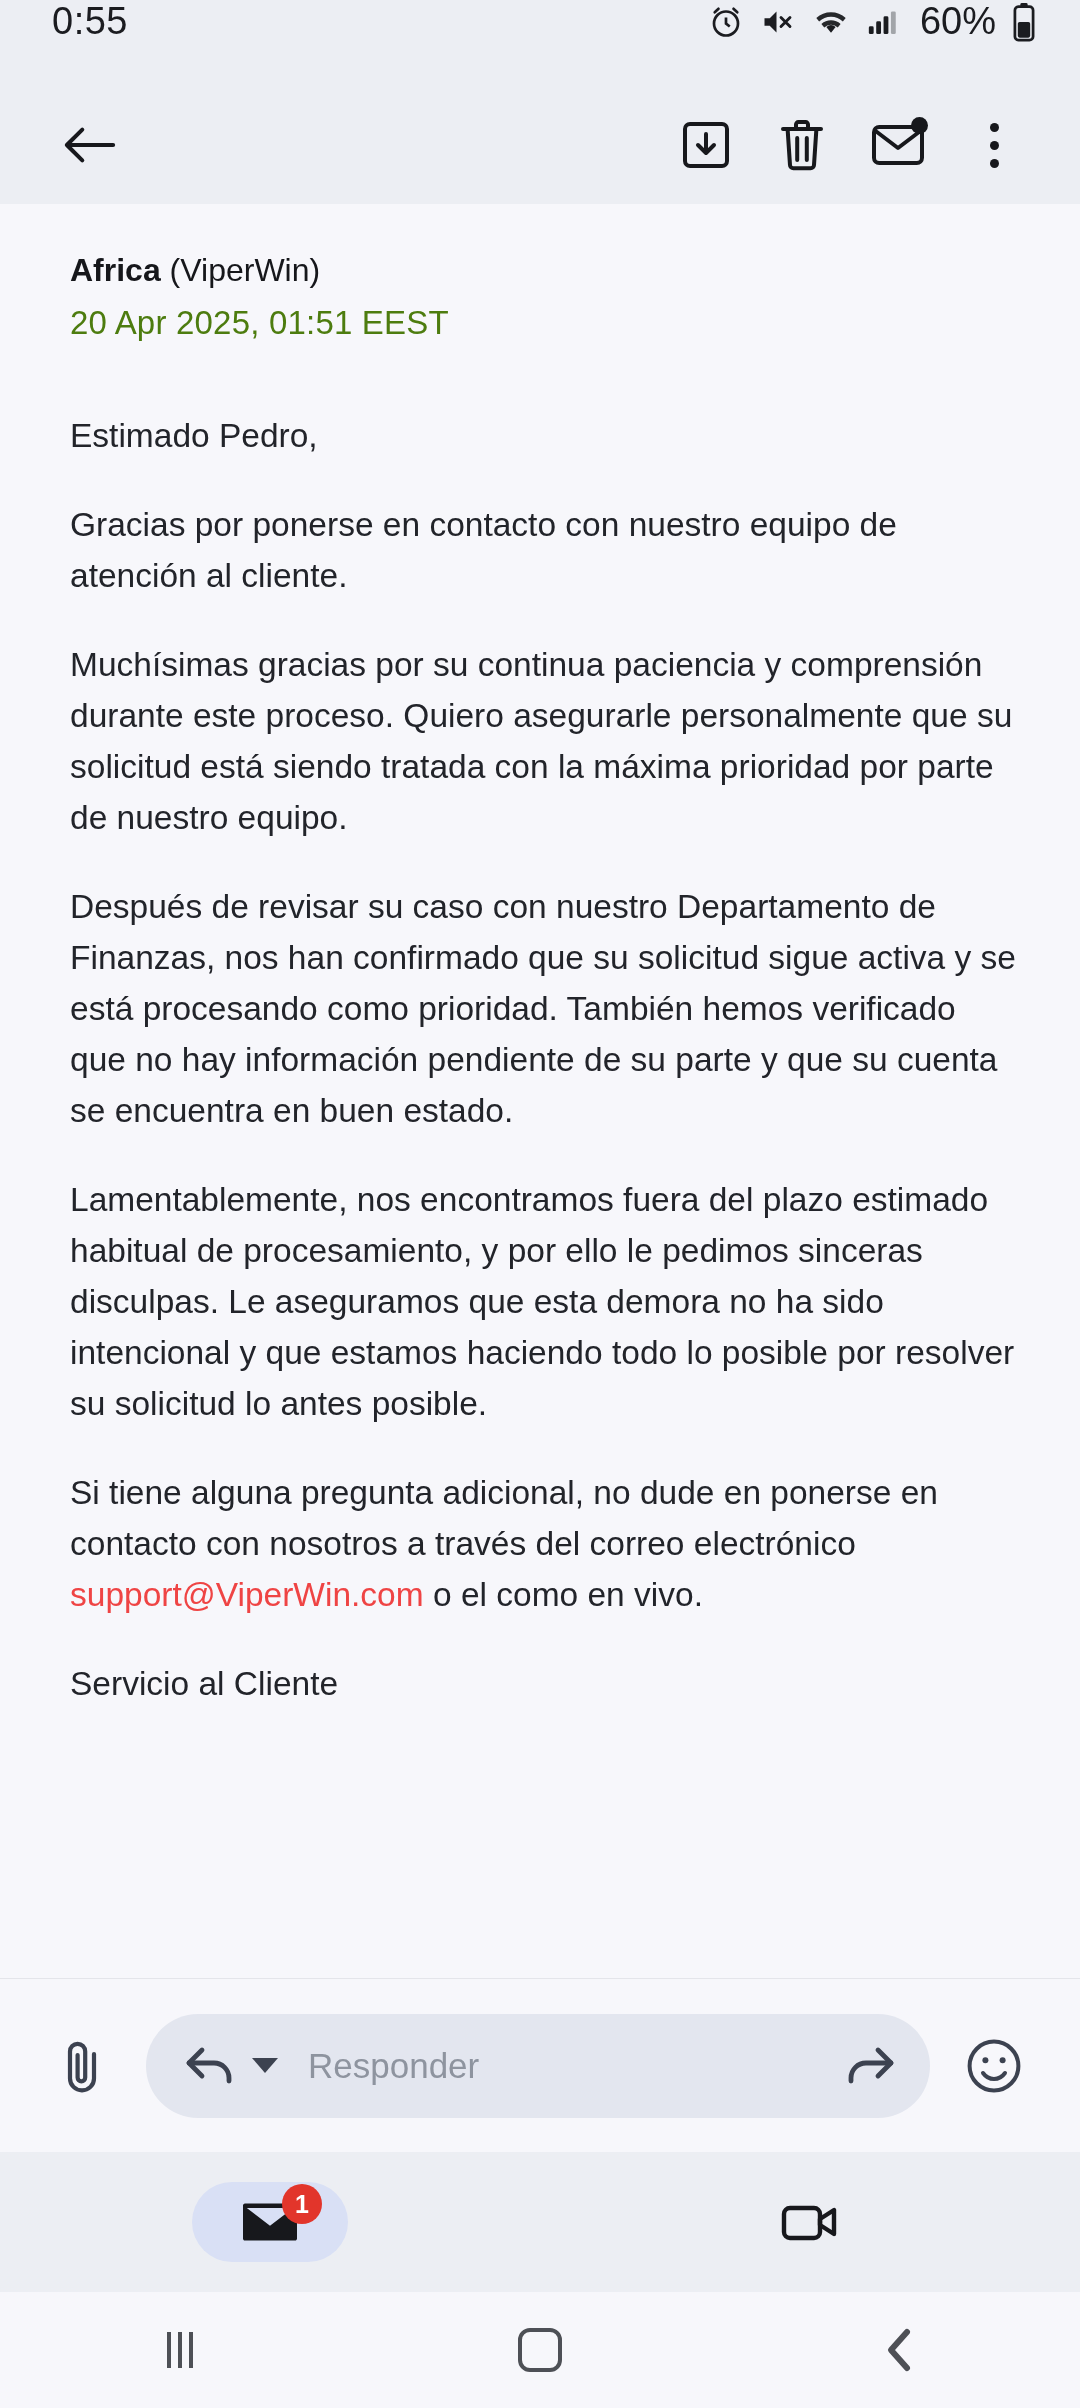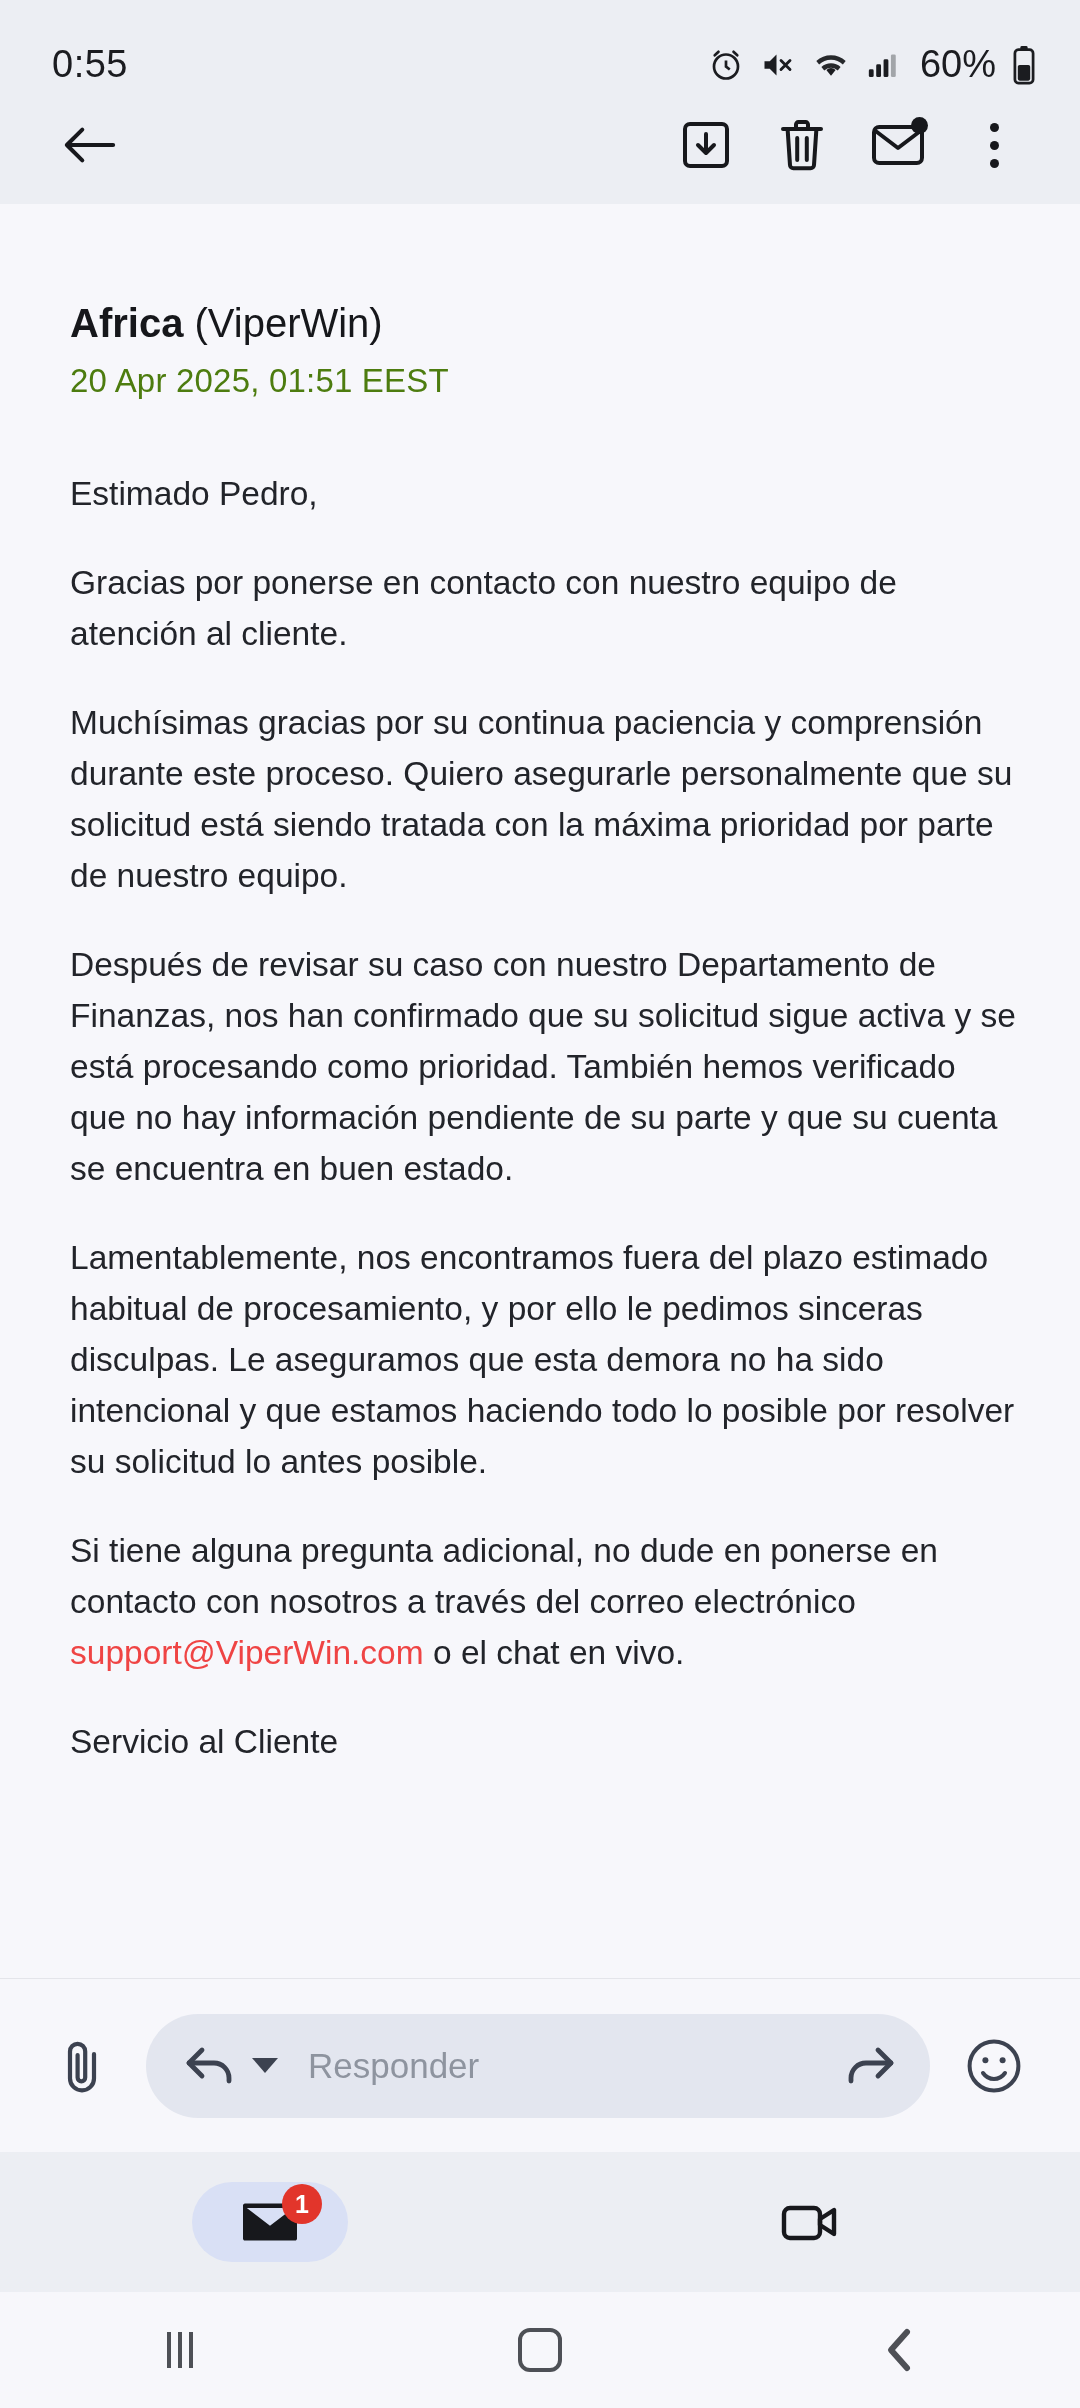--- a/index.html
+++ b/index.html
@@ -18,21 +18,21 @@
     flex-direction: column;
     background: #f7f7fb;
     overflow: hidden;
   }
 
   
   .status-bar {
     height: 86px;
     background: #eceef3;
     display: flex;
-    align-items: flex-end;
+    align-items: flex-start;
     justify-content: space-between;
     padding: 0 44px 0 52px;
     flex: 0 0 auto;
   }
   .status-time {
     font-size: 38px;
     color: #1b1c20;
     letter-spacing: 0.5px;
   }
   .status-right {
@@ -89,24 +89,23 @@
   }
 
   
   .content {
     flex: 1 1 auto;
     background: #f7f7fb;
     padding: 46px 64px 0 70px;
     overflow: hidden;
   }
   .sender {
-    font-size: 40px;
+    font-size: 32px;
     color: #16171b;
     line-height: 1.25;
-    margin-top: 48px;
   }
   .sender b { font-weight: bold; }
   .sender span.org { font-weight: normal; }
   .timestamp {
     margin-top: 14px;
     font-size: 33px;
     color: #4d7c0f;
     letter-spacing: 0.2px;
   }
   .body {
@@ -322,21 +321,21 @@
     </div>
     <div class="timestamp">20 Apr 2025, 01:51 EEST</div>
 
     <div class="body">
       <div class="para">Estimado Pedro,</div>
       <div class="para">Gracias por ponerse en contacto con nuestro equipo de atención al cliente.</div>
       <div class="para">Muchísimas gracias por su continua paciencia y comprensión durante este proceso. Quiero asegurarle personalmente que su solicitud está siendo tratada con la máxima prioridad por parte de nuestro equipo.</div>
       <div class="para">Después de revisar su caso con nuestro Departamento de Finanzas, nos han confirmado que su solicitud sigue activa y se está procesando como prioridad. También hemos verificado que no hay información pendiente de su parte y que su cuenta se encuentra en buen estado.</div>
       <div class="para">Lamentablemente, nos encontramos fuera del plazo estimado habitual de procesamiento, y por ello le pedimos sinceras disculpas. Le aseguramos que esta demora no ha sido intencional y que estamos haciendo todo lo posible por resolver su solicitud lo antes posible.</div>
       <div class="para">
-        <span>Si tiene alguna pregunta adicional, no dude en ponerse en contacto con nosotros a través del correo electrónico </span><a href="#">support@ViperWin.com</a><span> o el chat en vivo.</span>
+        <span>Si tiene alguna pregunta adicional, no dude en ponerse en contacto con nosotros a través del correo electrónico </span><a href="#">support@ViperWin.com</a><span> o el como en vivo.</span>
       </div>
       <div class="para">
         <span class="sig-line">Servicio al Cliente</span>
       </div>
     </div>
   </div>
 
   <div class="reply-bar">
     <div class="clip-btn">
       <svg width="46" height="58" viewBox="0 0 23 29" fill="none" stroke="#3c4250" stroke-width="2.1" stroke-linecap="round" stroke-linejoin="round">

